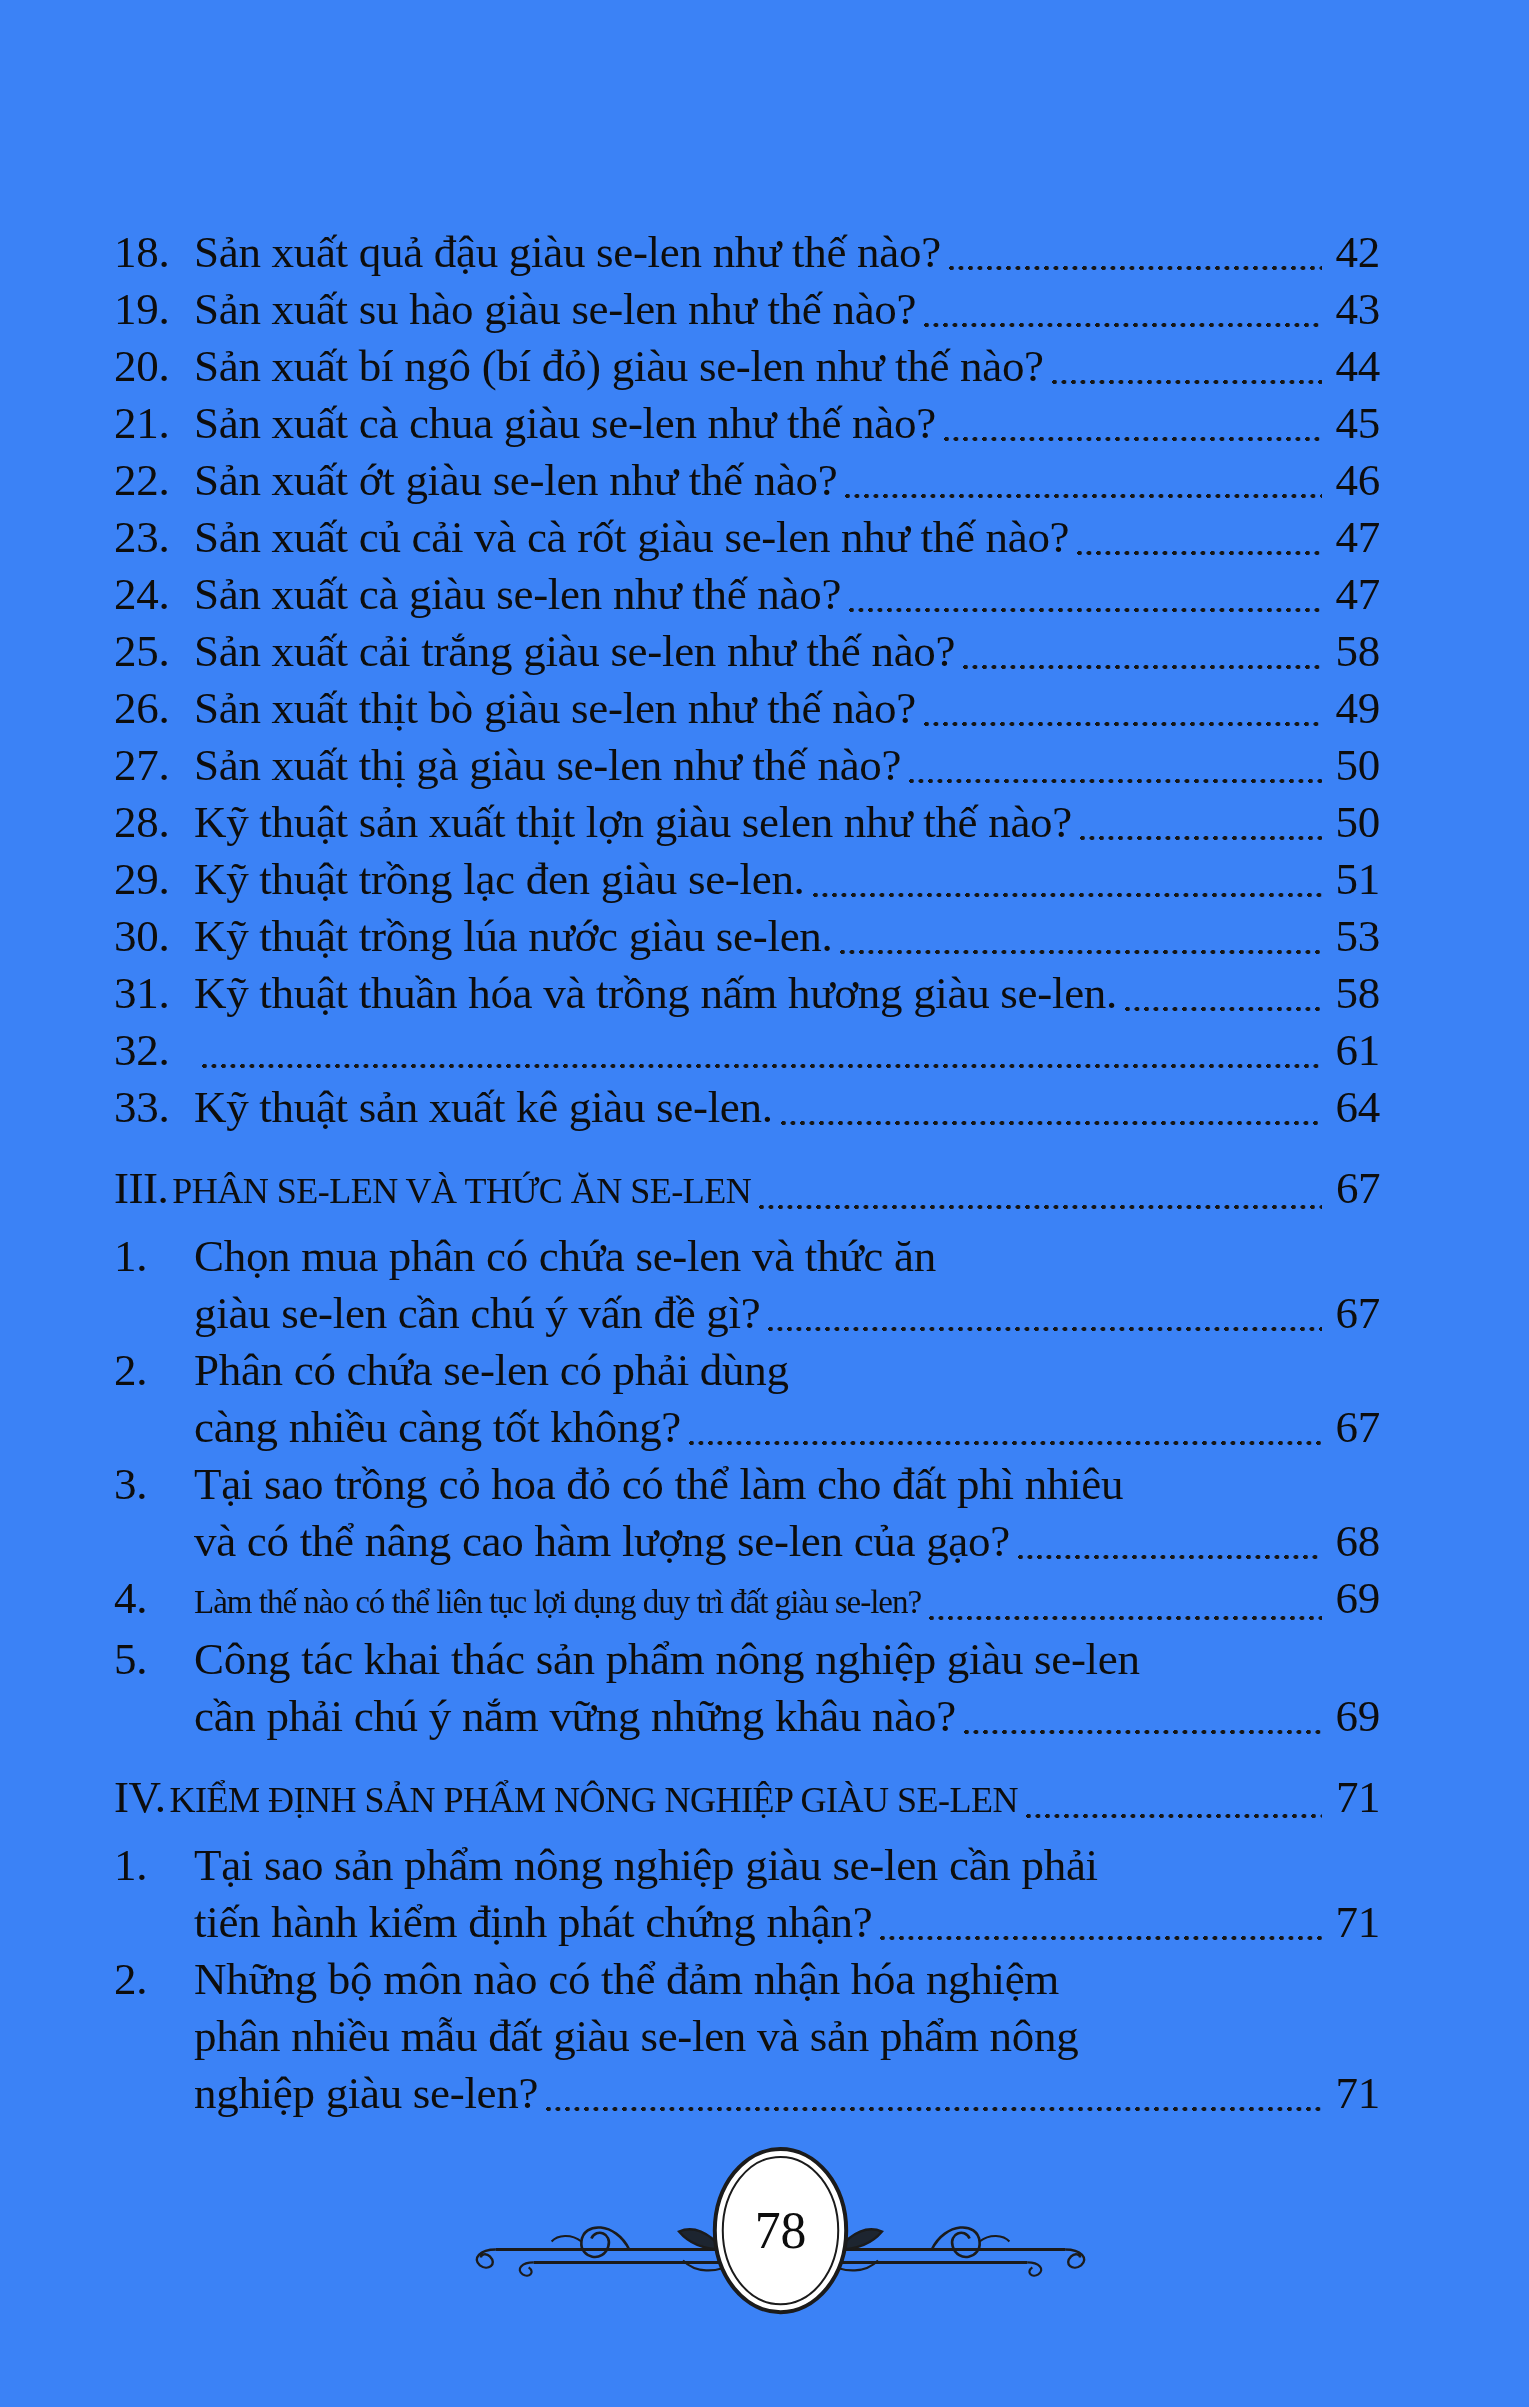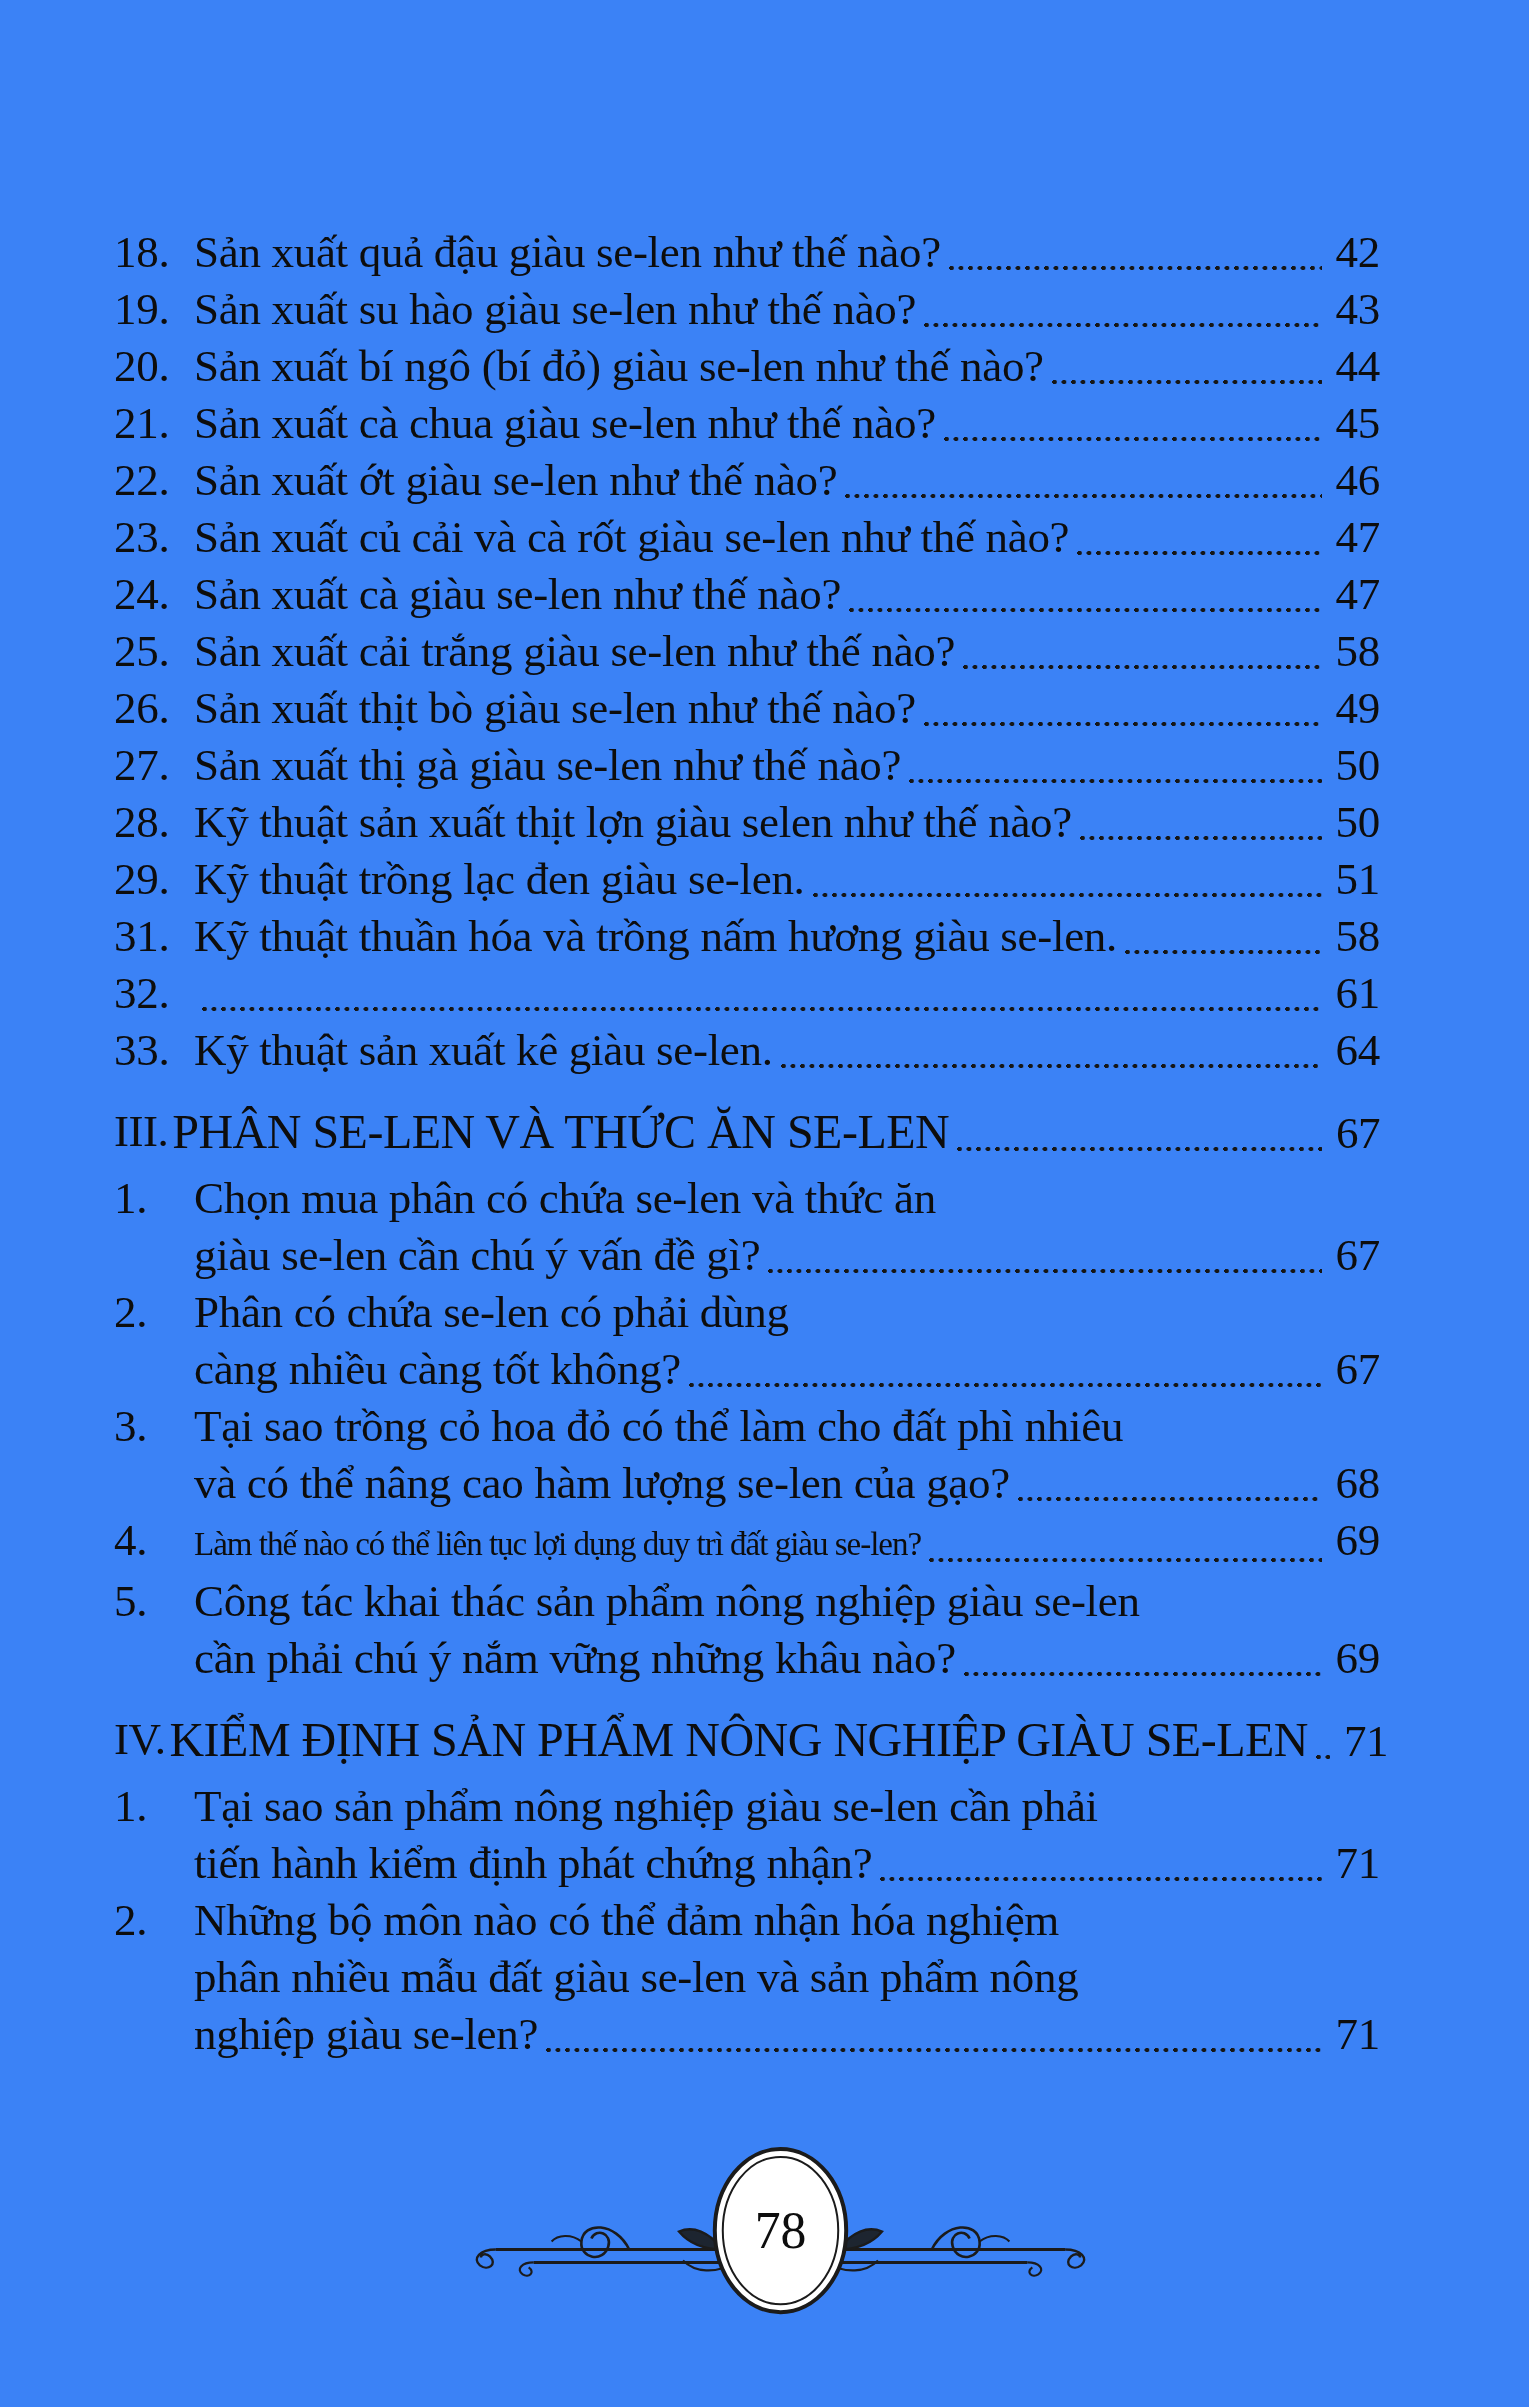--- a/index.html
+++ b/index.html
@@ -50,21 +50,21 @@
   .pg {
     flex: 0 0 auto;
     min-width: 52px;
     text-align: right;
   }
   .section-row {
     margin: 24px 0 8px 0;
     letter-spacing: -0.5px;
   }
   .section-row .label { flex: 0 0 auto; margin-right: 4px; }
-  .section-row .txt { font-size: 48px; }
+  .section-row .txt { font-size: 36px; }
   .condensed .txt {
     font-size: 33px;
     letter-spacing: -1px;
   }
   .footer {
     position: absolute;
     top: 2129px;
     left: 16px;
     width: 100%;
     display: flex;
@@ -215,20 +215,31 @@
       <div class="body">
 
         <div class="line last">
           <span class="txt">Kỹ thuật trồng lạc đen giàu se-len.</span>
           <span class="dots"></span>
           <span class="pg">51</span>
         </div>
       </div>
     </div>
 
+    <div class="row">
+      <div class="num">30.</div>
+      <div class="body">
+
+        <div class="line last">
+          <span class="txt">Kỹ thuật trồng lúa nước giàu se-len.</span>
+          <span class="dots"></span>
+          <span class="pg">53</span>
+        </div>
+      </div>
+    </div>
 
     <div class="row">
       <div class="num">31.</div>
       <div class="body">
 
         <div class="line last">
           <span class="txt">Kỹ thuật thuần hóa và trồng nấm hương giàu se-len.</span>
           <span class="dots"></span>
           <span class="pg">58</span>
         </div>

